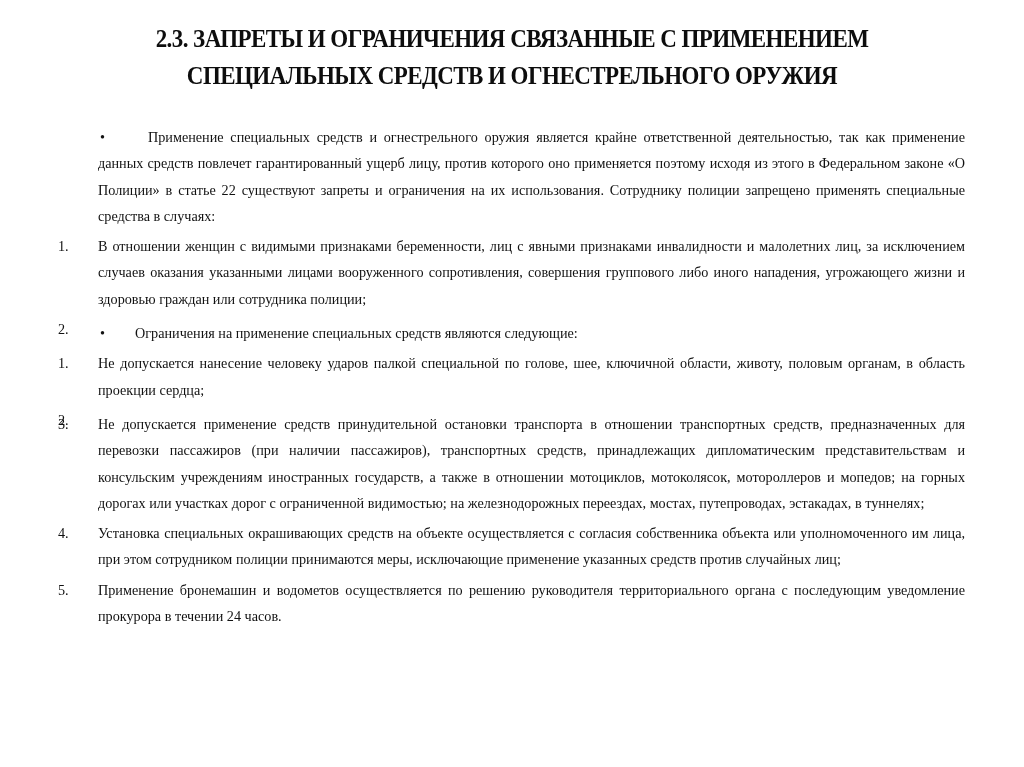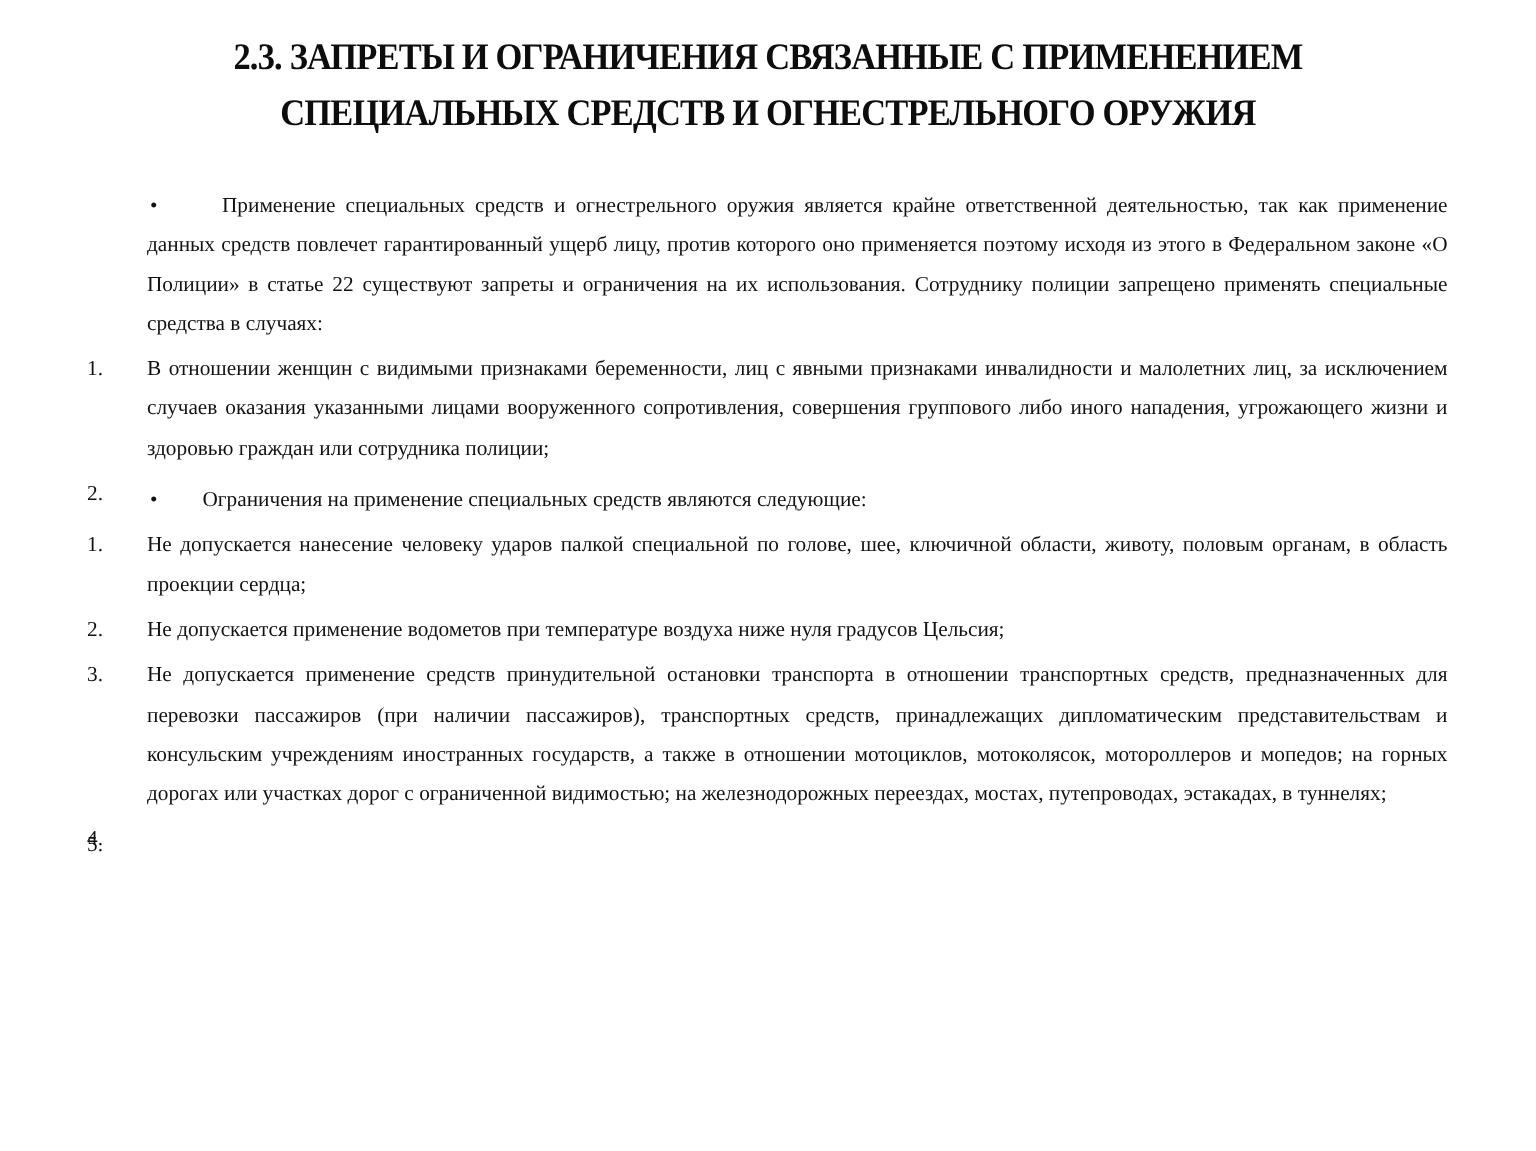--- a/index.html
+++ b/index.html
@@ -61,32 +61,33 @@
 
   <div class="gap"></div>
   <div class="item">
     <span class="num">1.</span>
     <span>Не допускается нанесение человеку ударов палкой специальной по голове, шее, ключичной области, животу, половым органам, в область проекции сердца;</span>
   </div>
 
   <div class="gap"></div>
   <div class="item">
     <span class="num">2.</span>
-    <span>Не допускается применение водометов при температуре воздуха ниже нуля градусов Цельсия;</span>
   </div>
 
   <div class="gap"></div>
   <div class="item">
     <span class="num">3.</span>
     <span>Не допускается применение средств принудительной остановки транспорта в отношении транспортных средств, предназначенных для перевозки пассажиров (при наличии пассажиров), транспортных средств, принадлежащих дипломатическим представительствам и консульским учреждениям иностранных государств, а также в отношении мотоциклов, мотоколясок, мотороллеров и мопедов; на горных дорогах или участках дорог с ограниченной видимостью; на железнодорожных переездах, мостах, путепроводах, эстакадах, в туннелях;</span>
   </div>
 
   <div class="gap"></div>
   <div class="item">
     <span class="num">4.</span>
+    <span>Установка специальных окрашивающих средств на объекте осуществляется с согласия собственника объекта или уполномоченного им лица, при этом сотрудником полиции принимаются меры, исключающие применение указанных средств против случайных лиц;</span>
   </div>
 
   <div class="gap"></div>
   <div class="item">
     <span class="num">5.</span>
+    <span>Применение бронемашин и водометов осуществляется по решению руководителя территориального органа с последующим уведомление прокурора в течении 24 часов.</span>
   </div>
 
 </div>
 
 </body></html>

